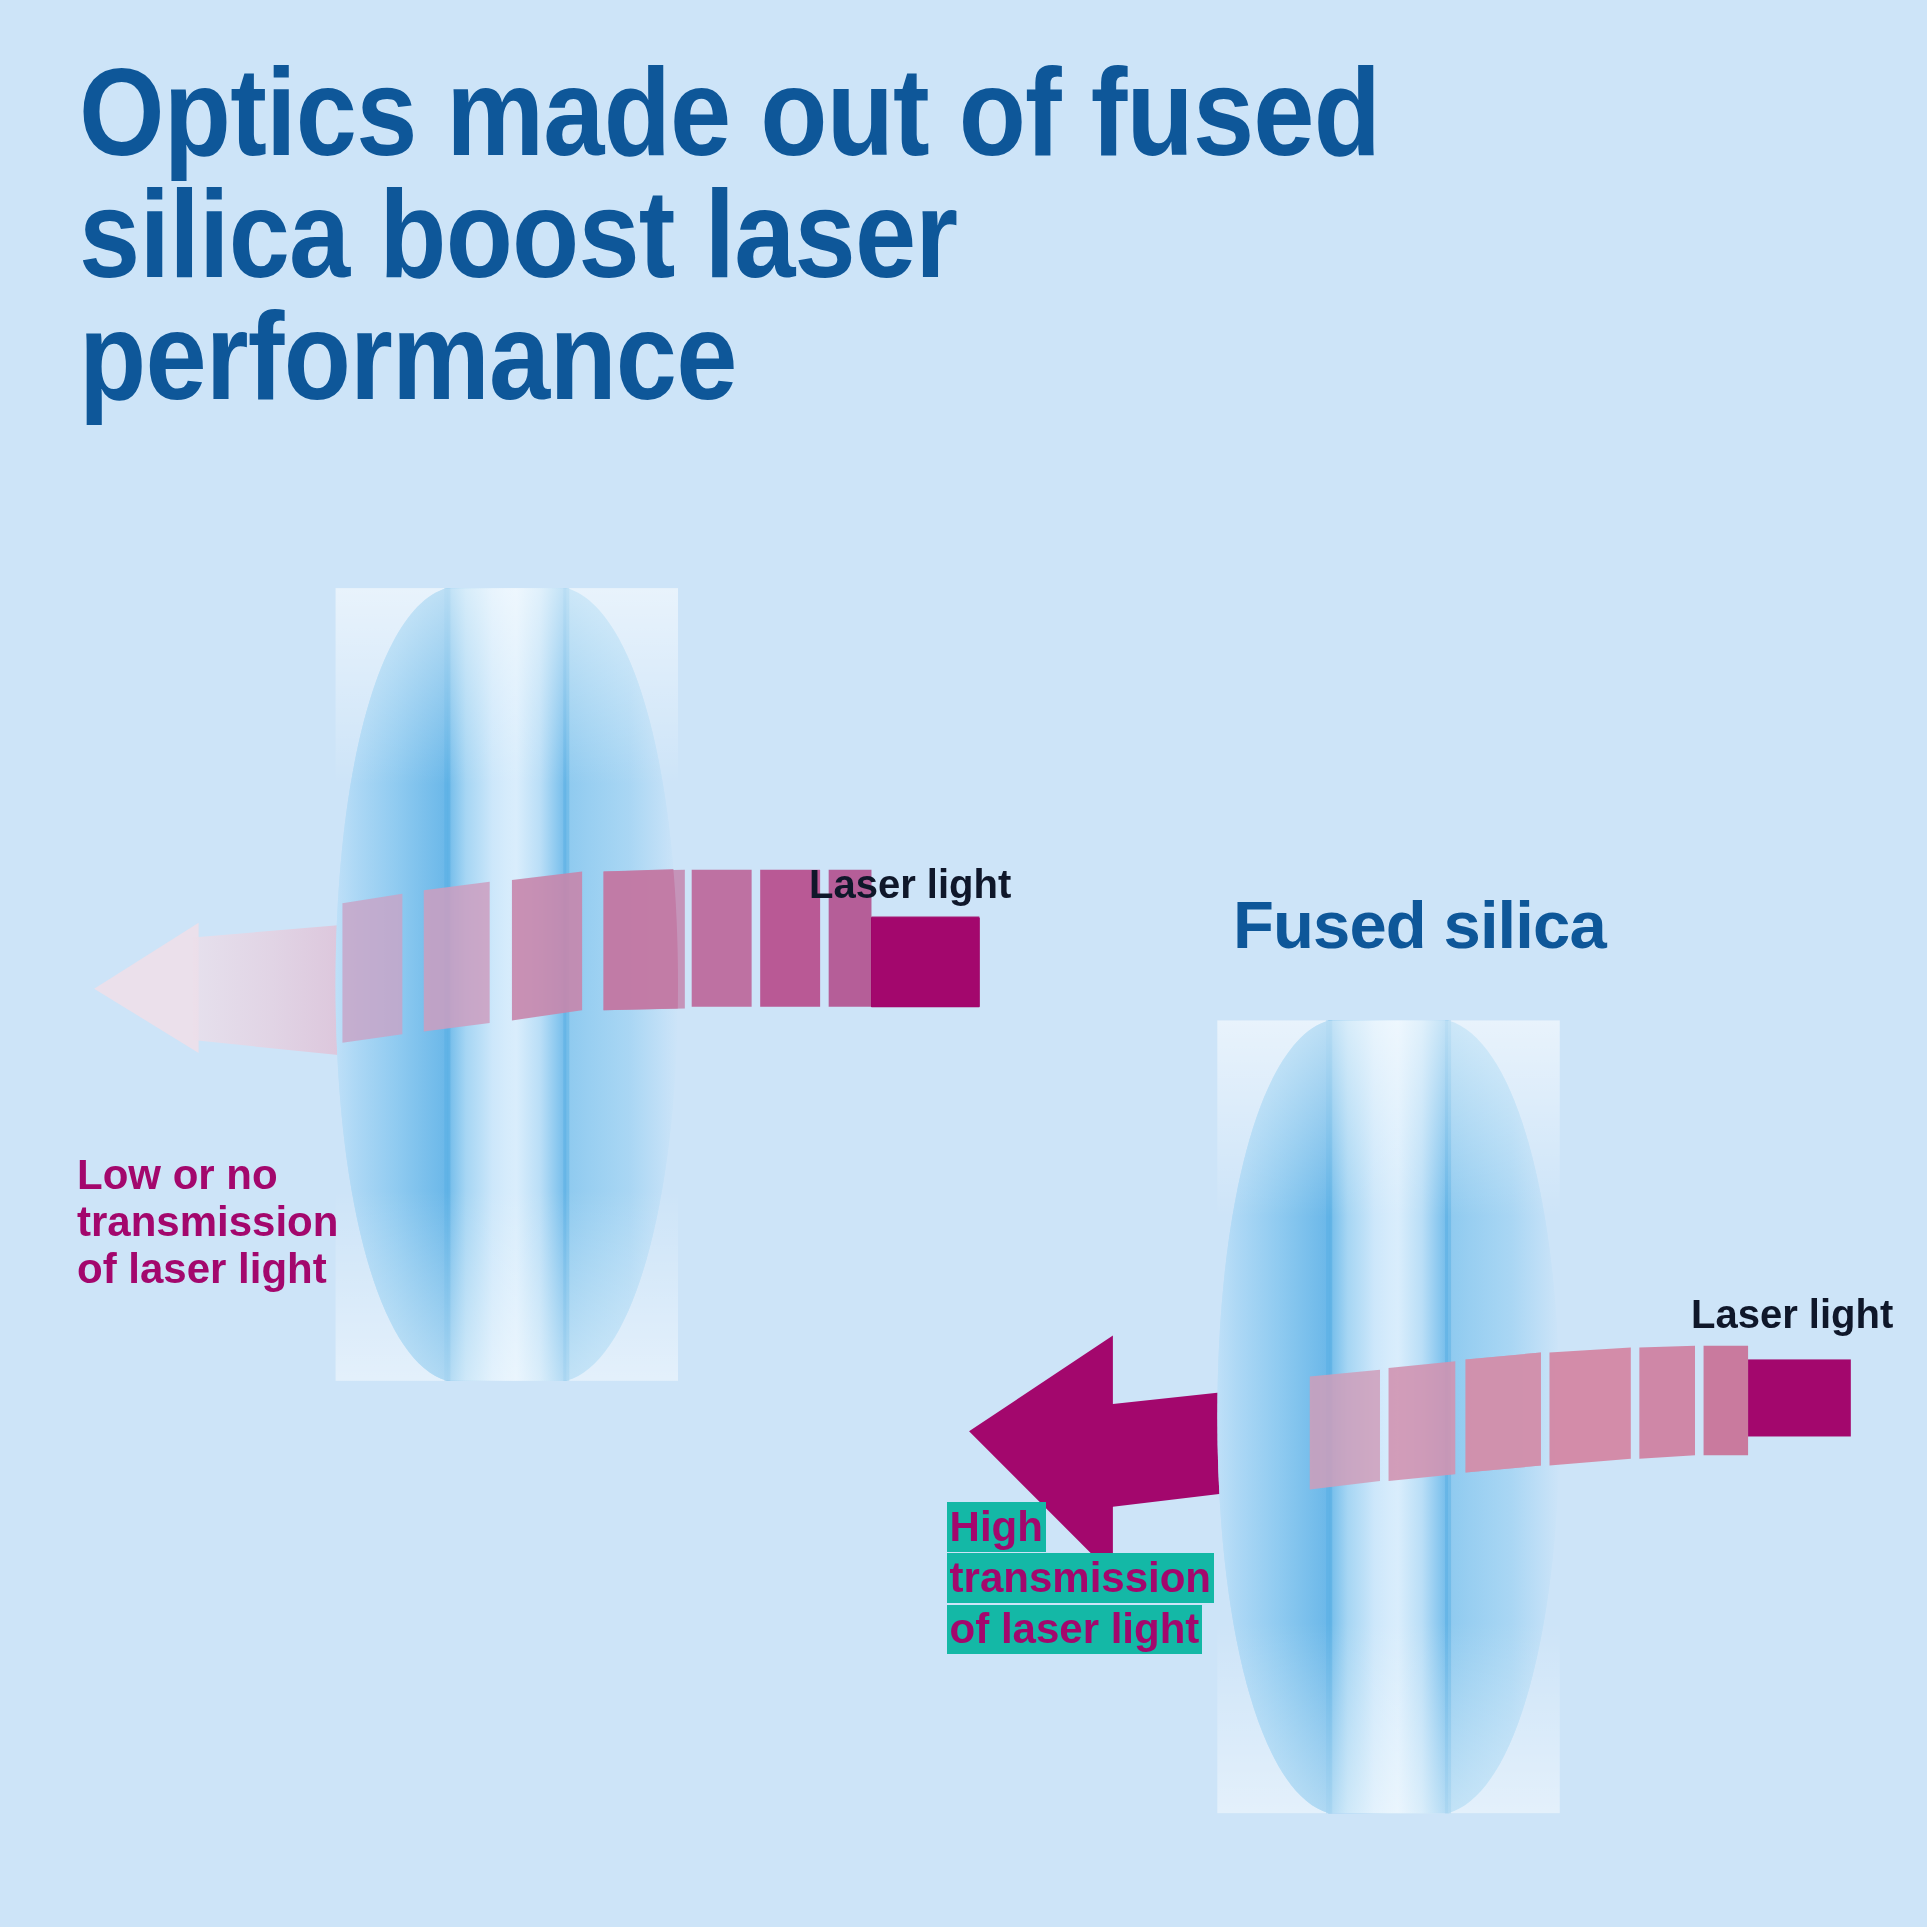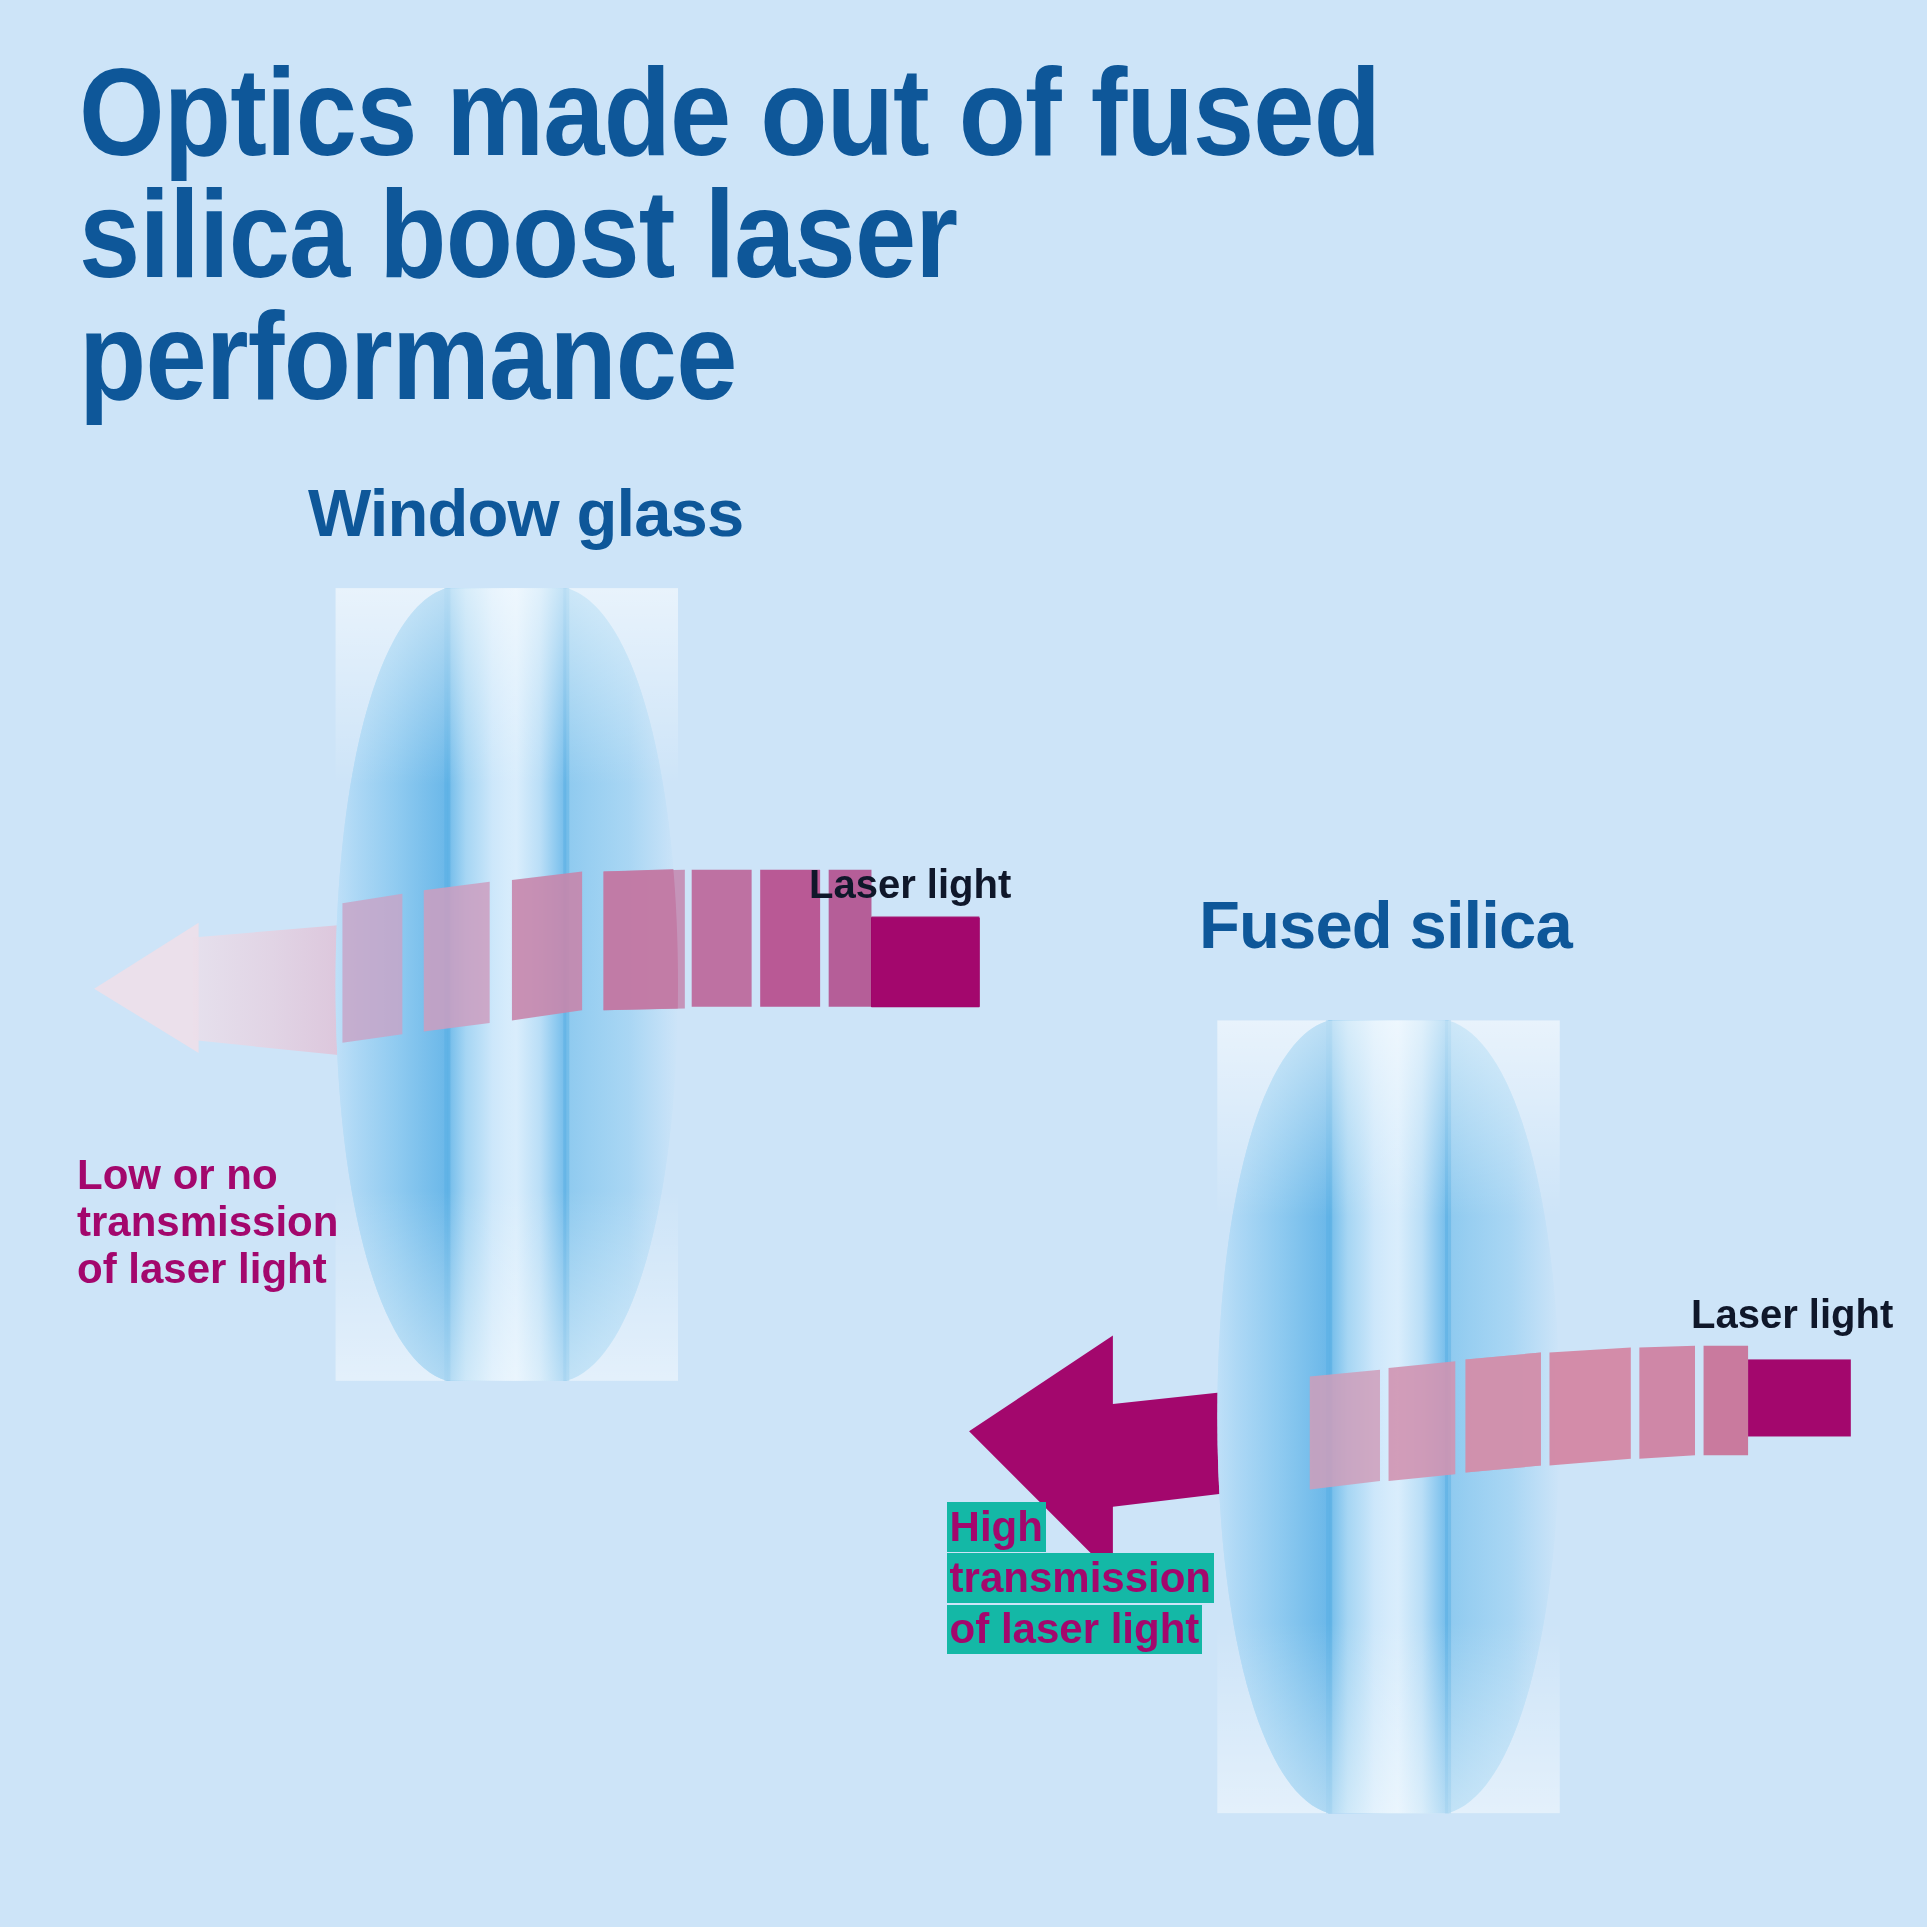--- a/index.html
+++ b/index.html
@@ -30,21 +30,21 @@
   .panel-heading{
     position:absolute;
     color:#0e5799;
     font-weight:bold;
     font-size:67px;
     line-height:70px;
     letter-spacing:-0.9px;
     white-space:nowrap;
   }
   #heading-window{left:308px;top:478px;}
-  #heading-fused{left:1199px;top:890px;}
+  #heading-fused{left:1233px;top:890px;}
 
   
   .laser-label{
     position:absolute;
     color:#0f172a;
     font-family:"Liberation Sans Narrow","Liberation Sans",sans-serif;
     font-weight:bold;
     font-size:40px;
     line-height:38px;
     letter-spacing:0px;
@@ -317,21 +317,20 @@
         <path d="M 1915 1574 L 1980 1572 L 1980 1700 L 1915 1704 Z" fill="#cf7c9d" opacity="0.9"></path>
         <path d="M 1990 1572 L 2042 1572 L 2042 1700 L 1990 1700 Z" fill="#c96e94" opacity="0.9"></path>
         <rect x="2042" y="1588" width="120" height="90" fill="#a3076d"></rect>
       </g>
     </g>
   </svg>
 
   <div id="title">Optics made out of fused
 silica boost laser performance</div>
 
-  <div class="panel-heading" id="heading-window">Window glass</div>
 
   <div class="panel-heading" id="heading-fused">Fused silica</div>
 
   <div class="laser-label" id="laser-label-left">Laser light</div>
 
   <div class="laser-label" id="laser-label-right">Laser light</div>
 
   <div class="transmission-note" id="note-left">
       <div><span>Low or no</span></div>
       <div><span>transmission</span></div>

